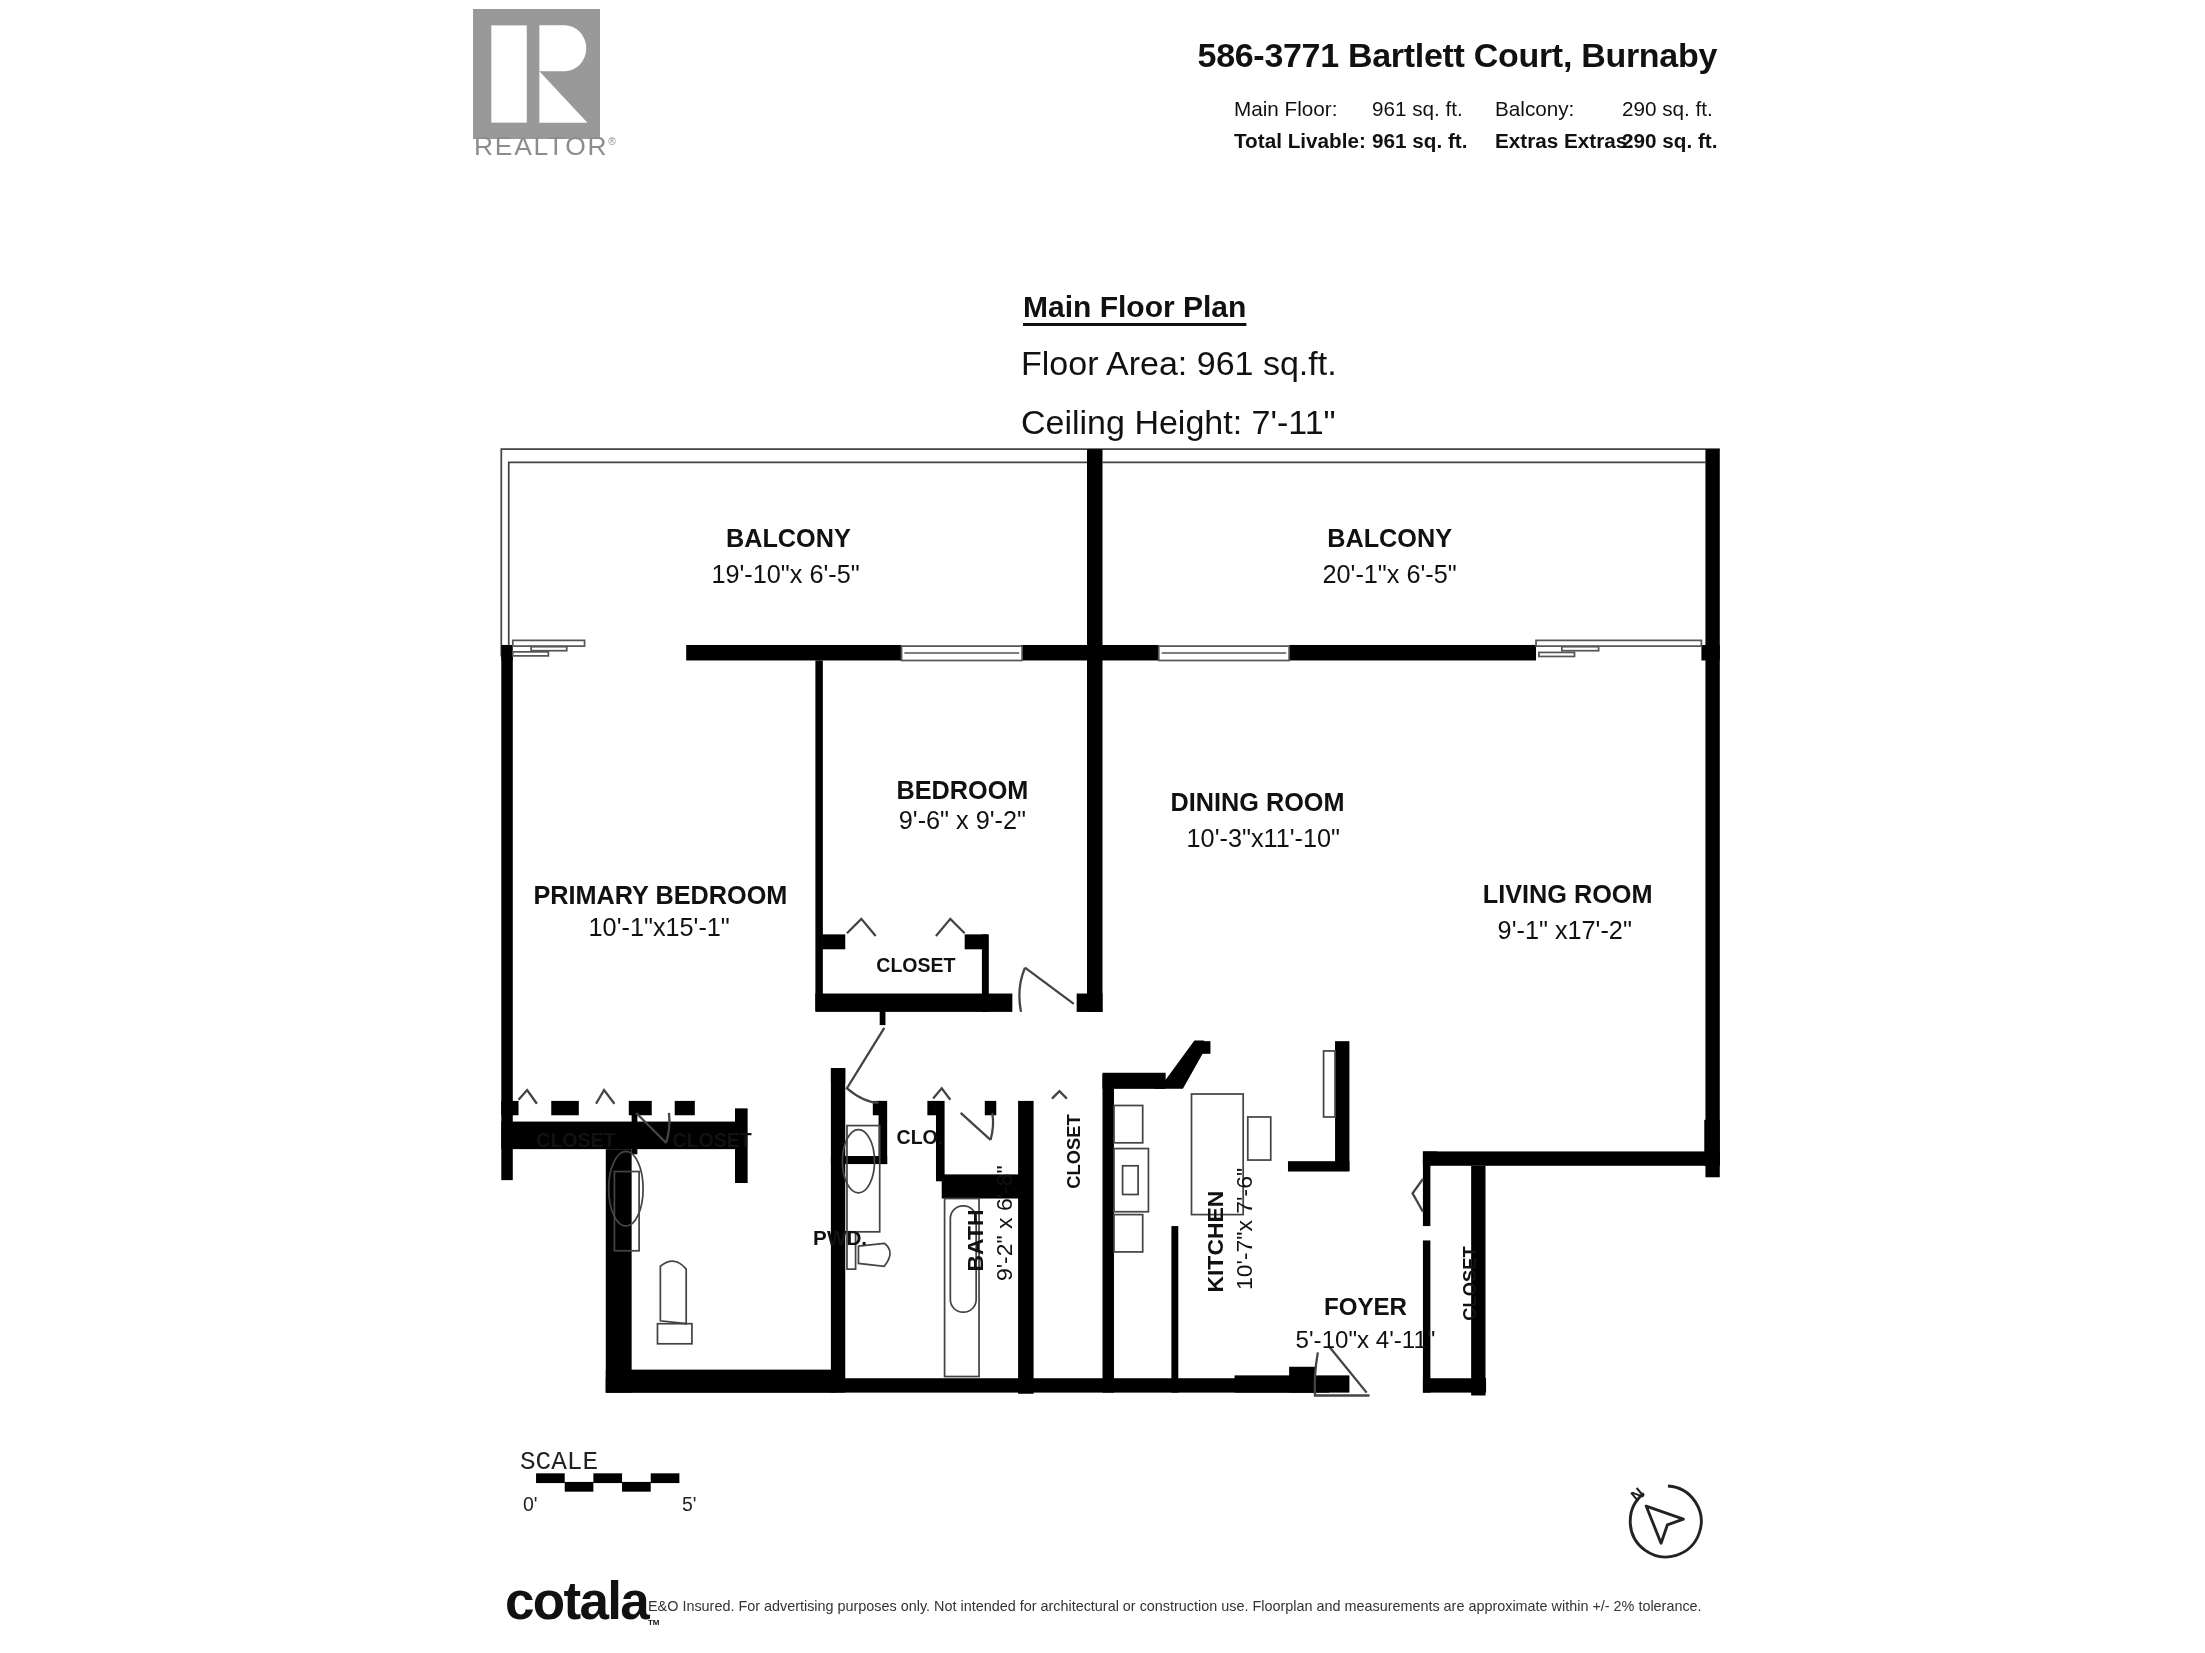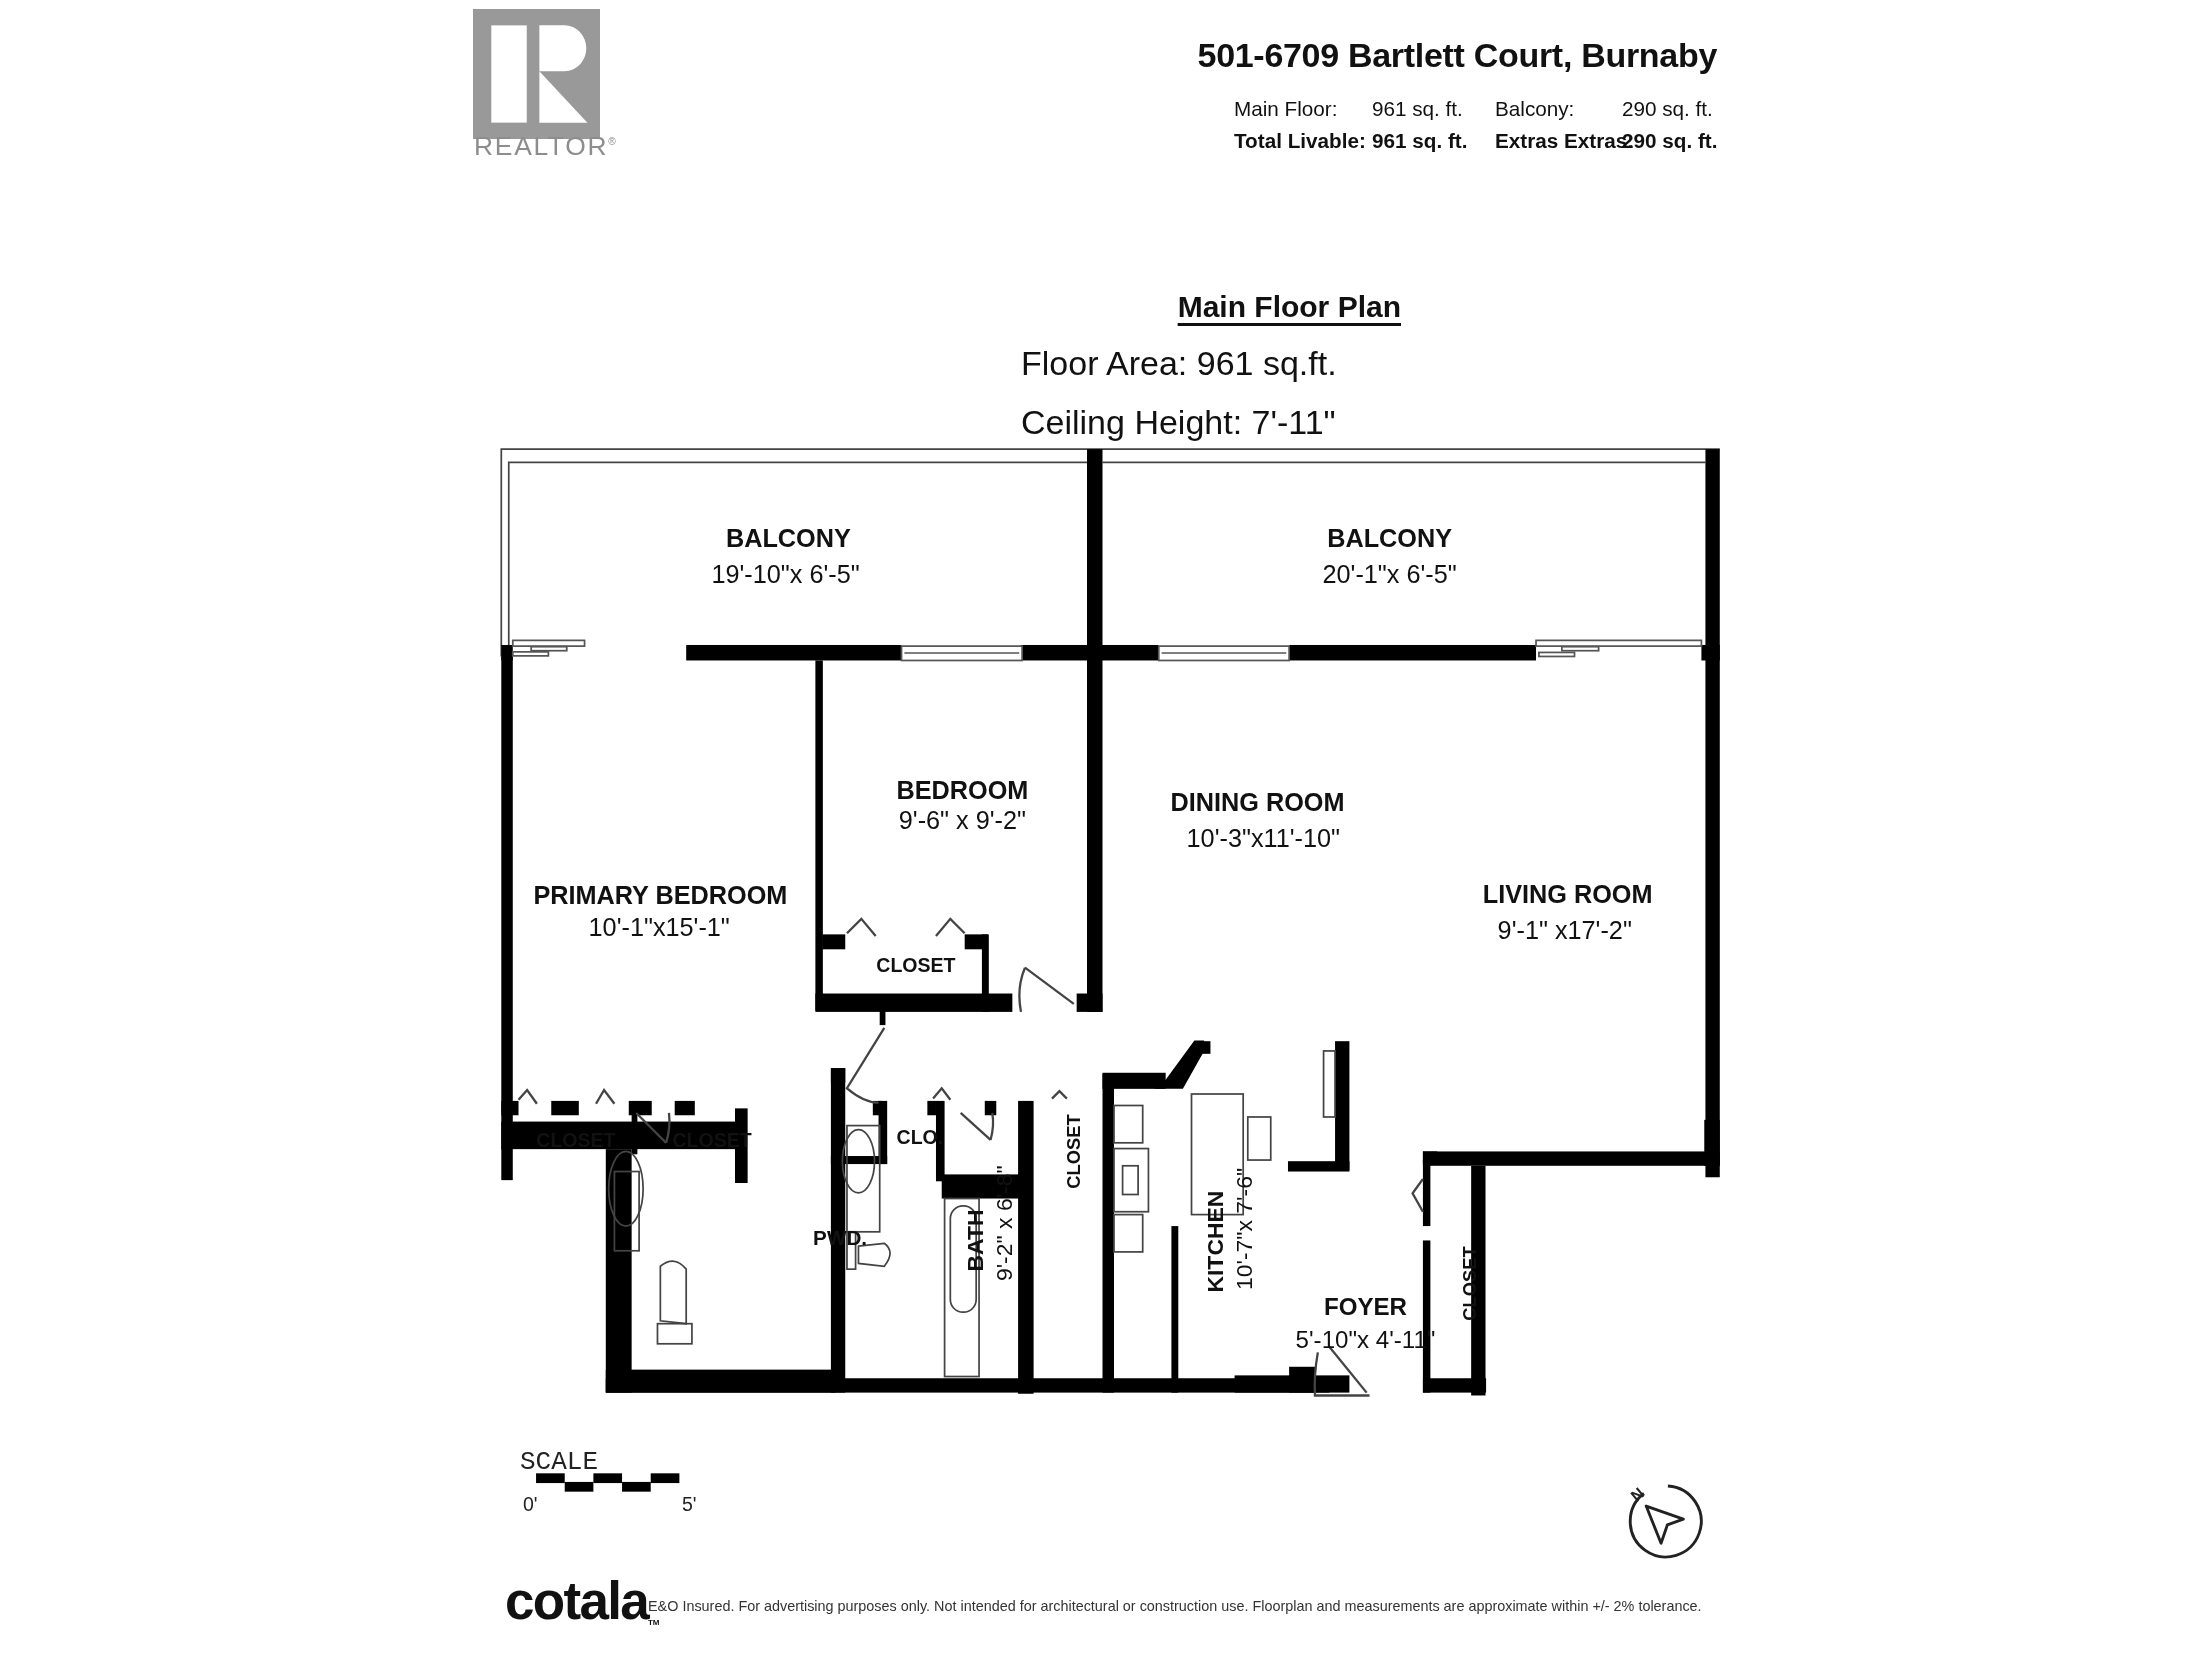--- a/index.html
+++ b/index.html
@@ -9,21 +9,21 @@
   #realtor-logo{left:473px;top:8.6px;width:129px;height:164px;}
   .logo-box{position:absolute;left:0;top:0;width:127px;height:130px;background:#999999;}
   .logo-word{position:absolute;left:1.1px;top:122px;font-size:26.4px;letter-spacing:1.7px;color:#8d8d8d;font-family:"Liberation Sans",sans-serif;}
   .logo-word sup{font-size:10.3px;}
   #address{right:488px;top:36px;font-size:34px;font-weight:bold;letter-spacing:-0.3px;white-space:nowrap;font-family:"Liberation Sans",sans-serif;}
   .sumgrid{position:absolute;top:89px;font-family:"Liberation Sans",sans-serif;font-size:20.7px;white-space:nowrap;}
   .sumrow{height:32px;display:flex;align-items:flex-end;}
   .sumrow.bold{font-weight:bold;}
   
   #plan-title-block{left:999px;top:290px;width:402px;font-family:"Liberation Sans",sans-serif;}
-  #plan-title{font-size:30px;font-weight:bold;text-decoration:underline;text-underline-offset:5.7px;text-decoration-thickness:2.9px;margin-left:24px;text-align:right;}
+  #plan-title{font-size:30px;font-weight:bold;text-decoration:underline;text-underline-offset:5.7px;text-decoration-thickness:2.9px;margin-left:24px;}
   .plan-sub{font-size:34px;margin-top:20px;margin-left:22px;}
   
   #plan-svg{left:0;top:0;width:2205px;height:1654px;}
   .lbl{font-family:"Liberation Sans",sans-serif;font-weight:bold;fill:#111;}
   .dim{font-family:"Liberation Sans",sans-serif;fill:#111;}
   
   #scale{left:520px;top:1447px;width:184px;height:69px;}
   #scale-title{position:absolute;left:0;top:0;font-size:26px;font-family:Liberation Mono, monospace;color:#222;}
   #scale-zero{position:absolute;left:2.9px;top:46px;font-size:19.5px;font-family:"Liberation Sans",sans-serif;color:#222;}
   #scale-five{position:absolute;left:162px;top:46px;font-size:19.5px;font-family:"Liberation Sans",sans-serif;color:#222;}
@@ -42,21 +42,21 @@
     <svg width="127" height="130" viewBox="0 0 222 226">
       <rect x="0" y="0" width="222" height="226" fill="#999999"></rect>
       <rect x="32" y="28" width="62" height="170" fill="#ffffff"></rect>
       <path d="M116 28 H160 A38 40 0 0 1 160 108 H116 Z" fill="#ffffff"></path>
       <path d="M116 108 L116 198 L200 198 Z" fill="#ffffff"></path>
     </svg>
   </div>
   <div class="logo-word"><span>REALTOR</span><sup>®</sup></div>
 </div>
 
-<div id="address" class="abs">501-6709 Bartlett Court, Burnaby</div>
+<div id="address" class="abs">586-3771 Bartlett Court, Burnaby</div>
 
 <div class="sumgrid" style="left:1234px;">
   <div class="sumrow">
       <span style="width:138px">Main Floor:</span>
       <span>961 sq. ft.</span>
     </div>
   <div class="sumrow bold">
       <span style="width:138px">Total Livable:</span>
       <span>961  sq. ft.</span>
     </div>

